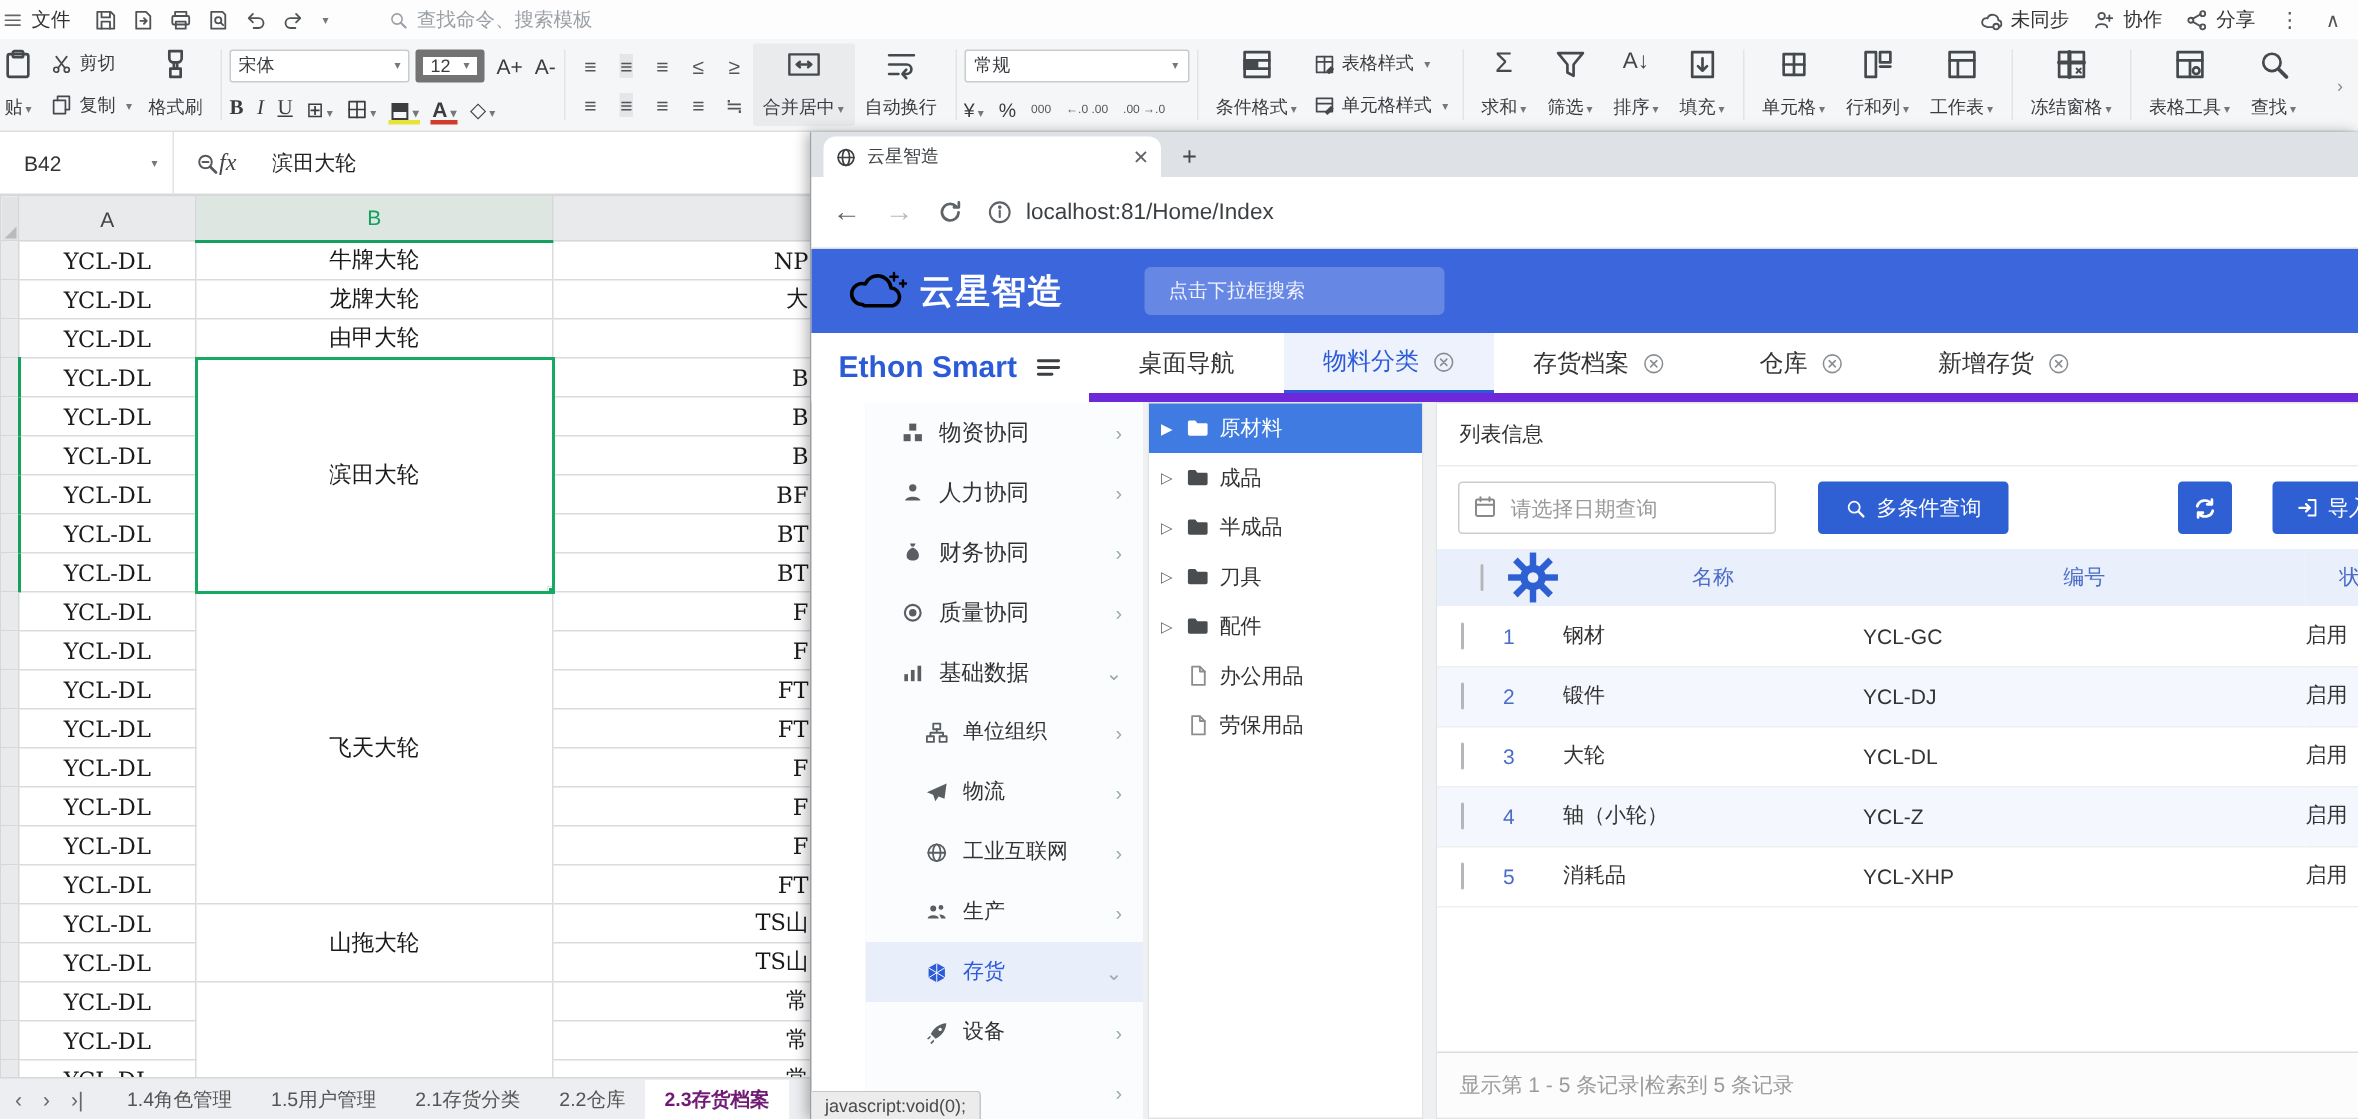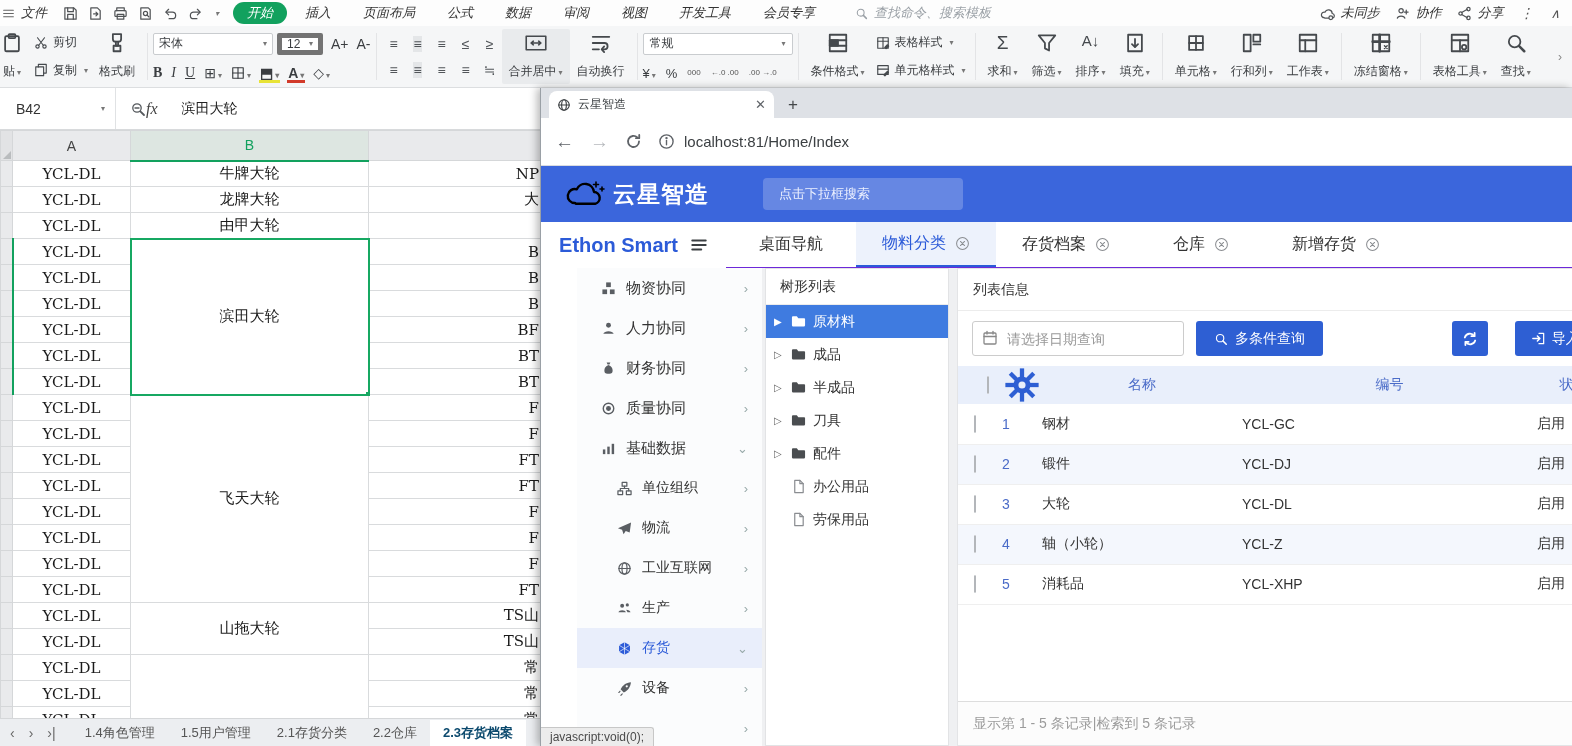--- a/index.html
+++ b/index.html
@@ -1,19 +1,19 @@
 <!DOCTYPE html>
 <html><head>
 <meta charset="utf-8">
 <style>
   * { margin:0; padding:0; box-sizing:border-box; }
   html,body { width:1572px; height:746px; overflow:hidden; font-family:"Liberation Sans",sans-serif; background:#fff; }
   .ico svg { display:block; }
   
-  #wps-menubar { position:absolute; left:0; top:0; width:1572px; height:26px; background:#fdfdfd; display:flex; align-items:center; font-size:13px; color:#333;font-style:italic; }
+  #wps-menubar { position:absolute; left:0; top:0; width:1572px; height:26px; background:#fdfdfd; display:flex; align-items:center; font-size:13px; color:#333; }
   .mb-file { display:flex; align-items:center; gap:6px; padding:0 10px 0 2px; }
   .qicons { display:flex; align-items:center; gap:10px; padding:0 14px 0 6px; color:#505356; }
   .qicons .ico { width:15px; height:15px; }
   #wps-tabs { display:flex; align-items:center; gap:4px; }
   .wtab { padding:2px 14px; border-radius:12px; cursor:default; white-space:nowrap; }
   .wtab.active { background:#12a15e; color:#fff; }
   .mb-search { display:flex; align-items:center; gap:6px; color:#9aa0a6; margin-left:26px; }
   .mb-search .ico { width:13px; height:13px; }
   .mb-right { margin-left:auto; display:flex; align-items:center; gap:16px; padding-right:12px; color:#333; }
   .mb-right .itm { display:flex; align-items:center; gap:5px; }
@@ -60,21 +60,21 @@
   #grid-table td.rh { background:#e9eaec; border-color:#d5d7d9; }
   #grid-table td.rh.grn { border-right:2px solid #12a15e; }
   #grid-table td.ca { text-align:center; }
   #grid-table td.cb { text-align:center; vertical-align:middle; }
   #grid-table td.cb.merged-sel { border:2px solid #17a862; position:relative; }
   #grid-table td.cb.merged-sel i { position:absolute; right:-3px; bottom:-3px; width:6px; height:6px; background:#17a862; border:1px solid #fff; }
   #grid-table td.cc { text-align:right; padding-right:1px; }
   #sheet-tabs { position:absolute; left:0; bottom:0; width:541px; height:28px; background:#eceef1; border-top:1px solid #d5d7d9; display:flex; align-items:center; font-size:13px; color:#555; }
   .st-nav { display:flex; align-items:center; gap:14px; padding:0 16px 0 10px; color:#666; font-size:14px; }
   .stab { padding:4px 13px; white-space:nowrap; }
-  .stab.active { background:#fff; color:#0c4a6e; font-weight:bold; }
+  .stab.active { background:#fff; color:#701a75; font-weight:bold; }
   
   #browser { position:absolute; left:540px; top:88px; width:1032px; height:658px; background:#fff; box-shadow:-3px 0 8px rgba(0,0,0,.28); border-left:1px solid #9aa0a6; }
   #tabstrip { position:absolute; left:0; top:0; width:100%; height:30px; background:#dee1e6; display:flex; align-items:flex-end; padding-left:8px; }
   #btab { width:225px; height:27px; background:#fff; border-radius:8px 8px 0 0; display:flex; align-items:center; padding:0 8px; gap:7px; font-size:12px; color:#3c4043; }
   #btab .ico { width:14px; height:14px; }
   #btab .close { margin-left:auto; color:#5f6368; font-size:13px; }
   .newtab { font-size:17px; color:#44474a; margin:0 0 3px 14px; }
   #urlbar { position:absolute; left:0; top:30px; width:100%; height:48px; background:#fff; border-bottom:1px solid #dadce0; display:flex; align-items:center; padding:0 14px; gap:16px; color:#5f6368; }
   #urlbar .arr { font-size:19px; }
   #urlbar .arr.fwd { color:#b6b9bd; }
@@ -84,21 +84,21 @@
   
   #appbar { position:absolute; left:0; top:78px; width:100%; height:56px; background:#3b66dc; display:flex; align-items:center; }
   #logo { display:flex; align-items:center; gap:8px; padding-left:24px; }
   #logo .ico { width:40px; height:30px; }
   #logo-text { color:#fff; font-size:23px; font-weight:bold; letter-spacing:1px; }
   #hdr-search { margin-left:54px; width:200px; height:32px; background:rgba(255,255,255,.22); border-radius:4px; display:flex; align-items:center; padding-left:16px; color:#eef2ff; font-size:13px; }
   #navrow { position:absolute; left:0; top:134px; width:100%; height:46px; background:#fff; display:flex; }
   #brand { width:185px; display:flex; align-items:center; justify-content:center; gap:12px; }
   #brand-name { color:#2c5bd8; font-size:20px; font-weight:bold; }
   #brand .ico { width:18px; height:18px; color:#3c4043; }
-  #apptabs { flex:1; display:flex; border-bottom:1px solid #6d28d9; }
+  #apptabs { flex:1; display:flex; border-bottom:6px solid #6d28d9; }
   .atab { display:flex; align-items:center; justify-content:center; gap:9px; padding:0 26px; font-size:16px; color:#333; min-width:130px; }
   .atab .ico { width:15px; height:15px; color:#8a8d91; }
   .atab.active { color:#2c5bd8; background:#edf2fc; border-bottom:2px solid #2c5bd8; }
   #appcontent { position:absolute; left:0; top:180px; width:100%; height:478px; background:#eff0f2;margin-left:36px; }
   
   #sidebar { position:absolute; left:0; top:0; width:185px; height:100%; background:#fbfcfd; overflow:hidden; }
   .side-item { height:40px; display:flex; align-items:center; padding:0 14px 0 24px; color:#333; font-size:15px; }
   .side-item.sub { padding-left:40px; font-size:14px; }
   .side-item .ico { width:15px; height:15px; color:#5a5e63; margin-right:10px; flex:none; }
   .side-item .chev { margin-left:auto; color:#9aa; font-size:13px; }
@@ -114,21 +114,21 @@
   .tree-item.file .ico { color:#8a8d91; }
   .tree-item.selected { background:#3f7be0; color:#fff; }
   .tree-item.selected .arrow, .tree-item.selected .ico { color:#fff; }
   
   #listpanel { position:absolute; left:380px; top:0; width:652px; height:100%; background:#fff; border:1px solid #e3e4e6; overflow:hidden; }
   #list-title { height:42px; display:flex; align-items:center; padding-left:15px; font-size:14px; color:#333; border-bottom:1px solid #ececec; }
   #list-toolbar { position:relative; height:55px; }
   #date-input { position:absolute; left:14px; top:10px; width:212px; height:35px; border:1px solid #ccc; border-radius:3px; font-size:14px; color:#333; padding-left:34px; outline:none; }
   #date-input::placeholder { color:#999; }
   #cal-ico { position:absolute; left:24px; top:19px; width:16px; height:16px; color:#888; pointer-events:none; }
-  #query-btn { position:absolute; left:238px; top:10px; height:35px; padding:0 18px; background:#2e5fd3; color:#fff; border:none; border-radius:3px; font-size:14px; display:flex; align-items:center; gap:7px; }
+  #query-btn { position:absolute; left:254px; top:10px; height:35px; padding:0 18px; background:#2e5fd3; color:#fff; border:none; border-radius:3px; font-size:14px; display:flex; align-items:center; gap:7px; }
   #query-btn .ico { width:14px; height:14px; }
   #refresh-btn { position:absolute; right:120px; top:10px; width:36px; height:35px; background:#2e5fd3; color:#fff; border:none; border-radius:3px; display:flex; align-items:center; justify-content:center; }
   #refresh-btn .ico { width:16px; height:16px; }
   #import-btn { position:absolute; right:-22px; top:10px; height:35px; padding:0 16px; background:#2e5fd3; color:#fff; border:none; border-radius:3px; font-size:14px; display:flex; align-items:center; gap:6px; }
   #import-btn .ico { width:15px; height:15px; }
   #dtable { width:100%; border-collapse:collapse; table-layout:fixed; }
   #dtable col.t-ck { width:44px; } #dtable col.t-gear { width:40px; } #dtable col.t-name { width:200px; } #dtable col.t-code { width:295px; } #dtable col.t-status { width:73px; }
   #dtable th { height:38px; background:#e9effb; font-size:14px; color:#4a6bc8; font-weight:normal; text-align:center; }
   #dtable td { height:40px; font-size:14px; color:#333; border-bottom:1px solid #efefef; }
   #dtable tr.alt td { background:#f4f7fd; }
@@ -186,31 +186,20 @@
         </svg>
       </span>
     <span class="ico">
         <svg viewBox="0 0 16 16" width="100%" height="100%" fill="none" stroke="currentColor" stroke-width="1.3" stroke-linecap="round" stroke-linejoin="round">
           <path d="M12.5 6.5H6a3.5 3.5 0 0 0 0 7h3.5"></path>
           <path d="M10 3.5l3 3-3 3"></path>
         </svg>
       </span>
     <span class="caret">▾</span>
   </div>
-  <div id="wps-tabs">
-      <span class="wtab active">开始</span>
-      <span class="wtab">插入</span>
-      <span class="wtab">页面布局</span>
-      <span class="wtab">公式</span>
-      <span class="wtab">数据</span>
-      <span class="wtab">审阅</span>
-      <span class="wtab">视图</span>
-      <span class="wtab">开发工具</span>
-      <span class="wtab">会员专享</span>
-    </div>
   <div class="mb-search">
     <span class="ico">
         <svg viewBox="0 0 16 16" width="100%" height="100%" fill="none" stroke="currentColor" stroke-width="1.3" stroke-linecap="round" stroke-linejoin="round">
           <circle cx="7" cy="7" r="4.2"></circle>
           <line x1="10.3" y1="10.3" x2="14" y2="14" stroke-width="1.8"></line>
         </svg>
       </span>
     <span>查找命令、搜索模板</span>
   </div>
   <div class="mb-right">
@@ -887,21 +876,20 @@
           </span>
           <span>设备</span>
           <span class="chev">›</span>
         </div>
         <div class="side-item sub">
           <span></span>
           <span class="chev">›</span>
         </div>
       </div>
     <div id="tree">
-      <div id="tree-title">树形列表</div>
       <div id="tree-items">
           <div class="tree-item selected">
             <span class="arrow">▶</span>
             <span class="ico">
               <svg viewBox="0 0 16 16" width="100%" height="100%" fill="currentColor">
                 <path d="M1 3.6A1.1 1.1 0 0 1 2.1 2.5h4.1l1.6 1.9H14a1 1 0 0 1 1 1V12a1.3 1.3 0 0 1-1.3 1.3H2.3A1.3 1.3 0 0 1 1 12z"></path>
               </svg>
             </span>
             <span>原材料</span>
           </div>

